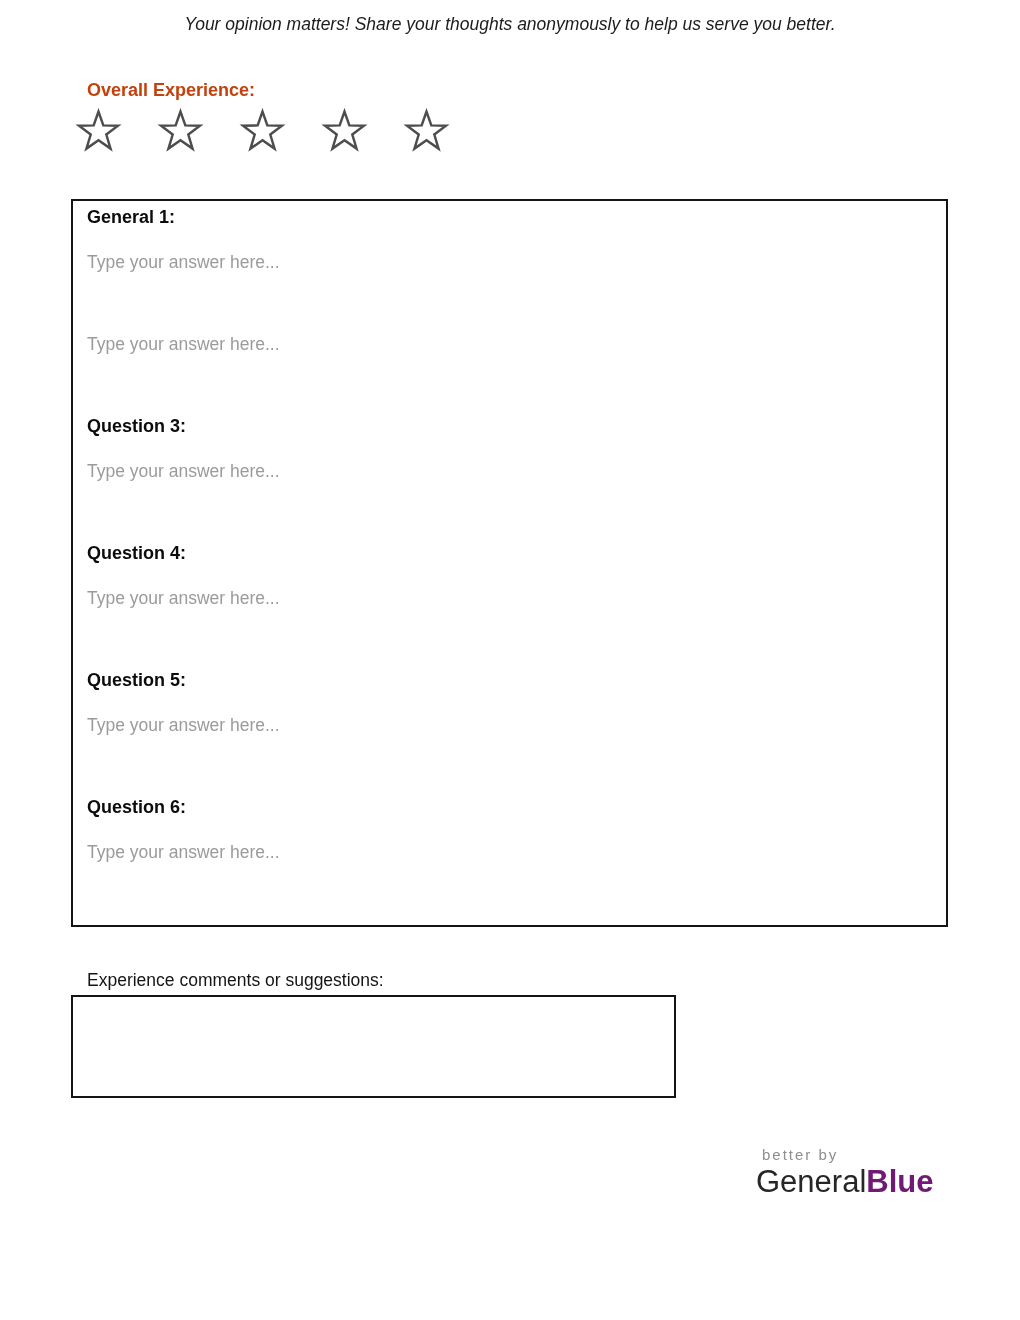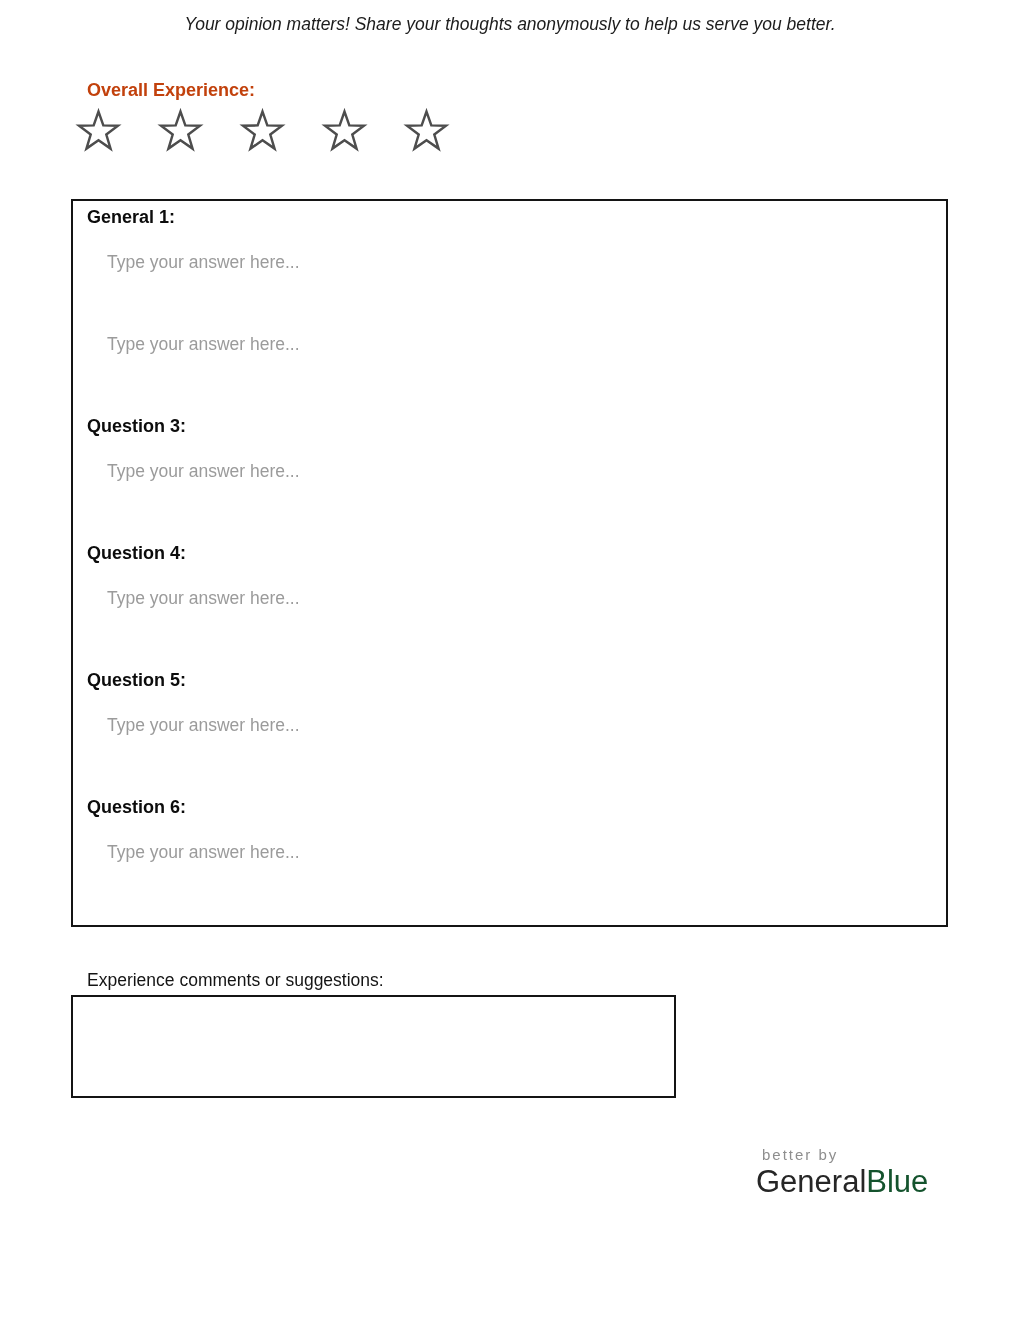--- a/index.html
+++ b/index.html
@@ -61,21 +61,20 @@
     color: #0c0c0c;
     line-height: 19px;
     margin-bottom: 26px;
   }
   .q-placeholder {
     font-size: 17.5px;
     color: #9b9b9b;
     line-height: 19px;
     margin-bottom: 63px;
     cursor: text;
-    margin-left: 20px;
   }
   .question-block:last-child .q-placeholder { margin-bottom: 0; }
 
   .comments-label {
     margin: 43px 0 0 87px;
     font-size: 17.5px;
     color: #141414;
     line-height: 20px;
   }
   .comments-box {
@@ -100,21 +99,21 @@
     color: #8e8e8e;
     line-height: 17px;
   }
   .brand-name {
     margin-top: 2px;
     font-size: 31px;
     line-height: 34px;
     white-space: nowrap;
   }
   .brand-prefix { color: #262626; }
-  .brand-suffix { color: #14532d; }
+  .brand-suffix { color: #701a75; font-weight: bold; }
 </style>
 </head>
 <body>
 
 <div class="page">
 
   <div class="page-subtitle">Your opinion matters! Share your thoughts anonymously to help us serve you better.</div>
 
   <div class="rating-label">Overall Experience:</div>
 

